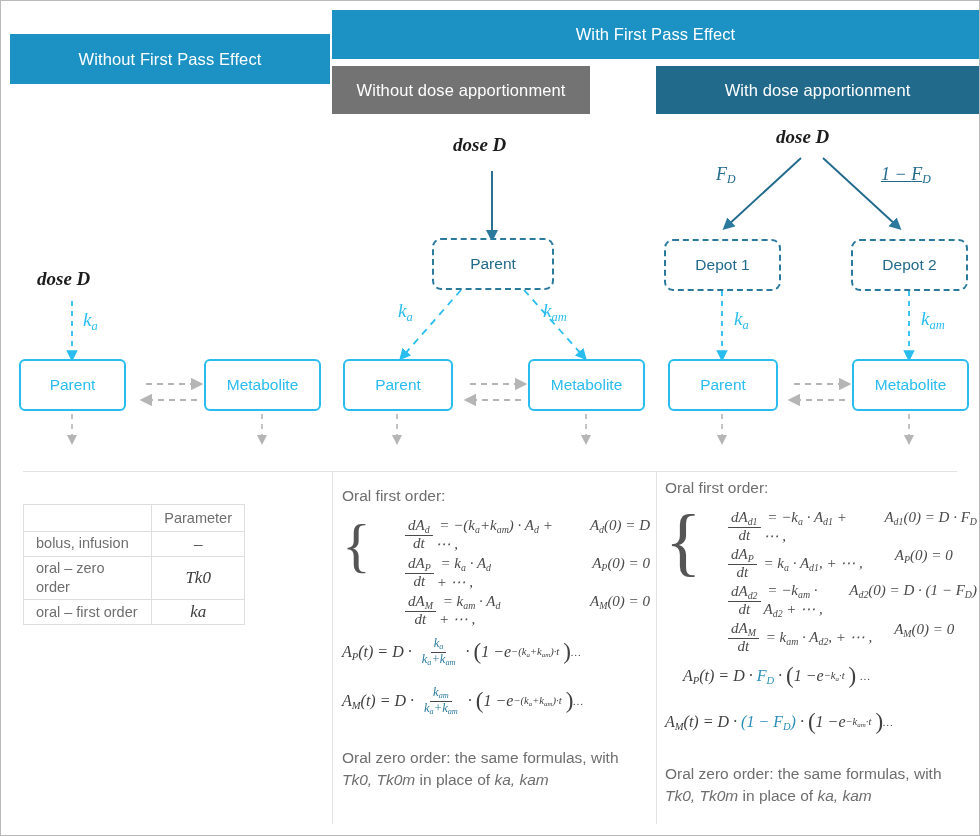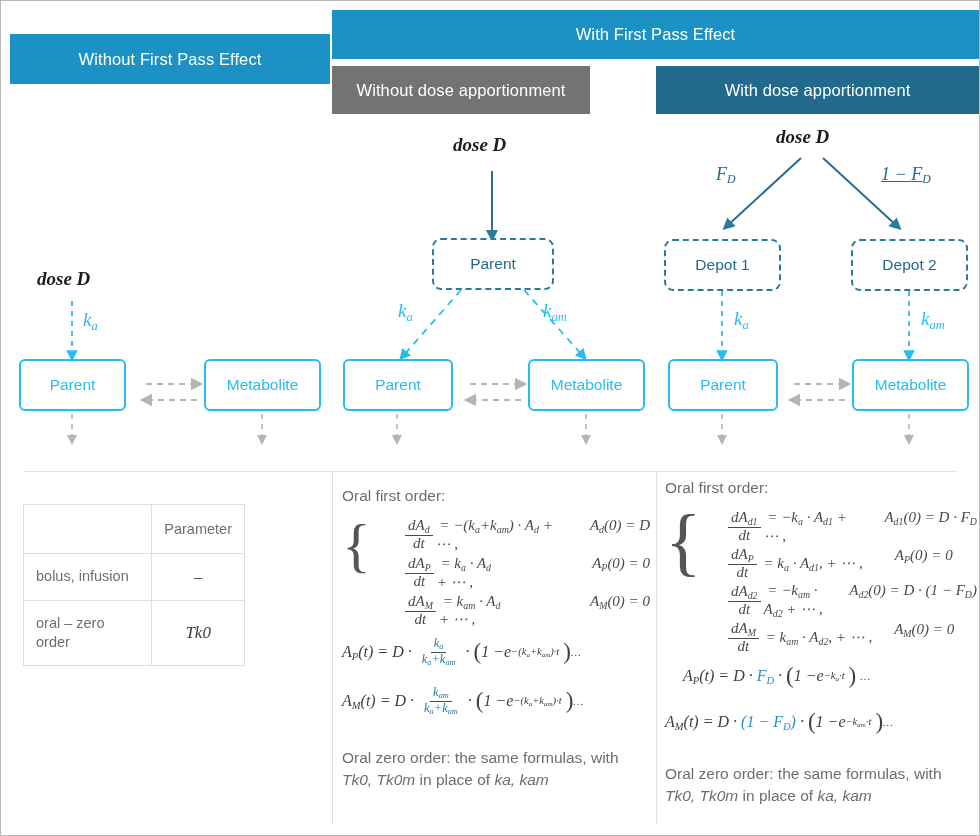--- a/index.html
+++ b/index.html
@@ -54,21 +54,21 @@
   .fd{font-size:18px;color:#216a8c;}
   sub{font-size:.66em;vertical-align:-.28em;font-style:italic;}
   sup{font-size:.66em;vertical-align:.45em;}
 
   
   .ptable{
     position:absolute;left:22px;top:503px;width:222px;
     border-collapse:collapse;font-size:14.5px;background:#fff;
   }
   .ptable td{
-    border:1px solid #dedede;padding:13px 12px;color:#6e6e6e;vertical-align:middle;
+    border:1px solid #dedede;padding:2px 12px;color:#6e6e6e;vertical-align:middle;
   }
   .ptable .c1{width:118px;line-height:1.32;}
   .ptable .c2{text-align:center;font-family:"Liberation Serif", serif;font-style:italic;
               font-size:17px;color:#3d3d3d;}
   .ptable .hdr .c1{height:22px;}
   .ptable .hdr .c2{color:#6e6e6e;font-style:normal;font-family:"Liberation Sans", sans-serif;font-size:14.5px;}
 
   
   .fcol{position:absolute;top:486px;}
   .fcol.mid{left:341px;width:308px;}
@@ -226,20 +226,24 @@
       <td class="c2">Parameter</td>
     </tr>
     <tr>
       <td class="c1">bolus, infusion</td>
       <td class="c2">–</td>
     </tr>
     <tr>
       <td class="c1">oral – zero order</td>
       <td class="c2">Tk0</td>
     </tr>
+    <tr>
+      <td class="c1">oral – first order</td>
+      <td class="c2">ka</td>
+    </tr>
   </tbody>
     </table>
 
   <div class="fcol mid">
     <div class="ftitle">Oral first order:</div>
 
     <div class="sys" style="height:96px;">
       <span class="brace">{</span>
 
       <div class="eqrow">

